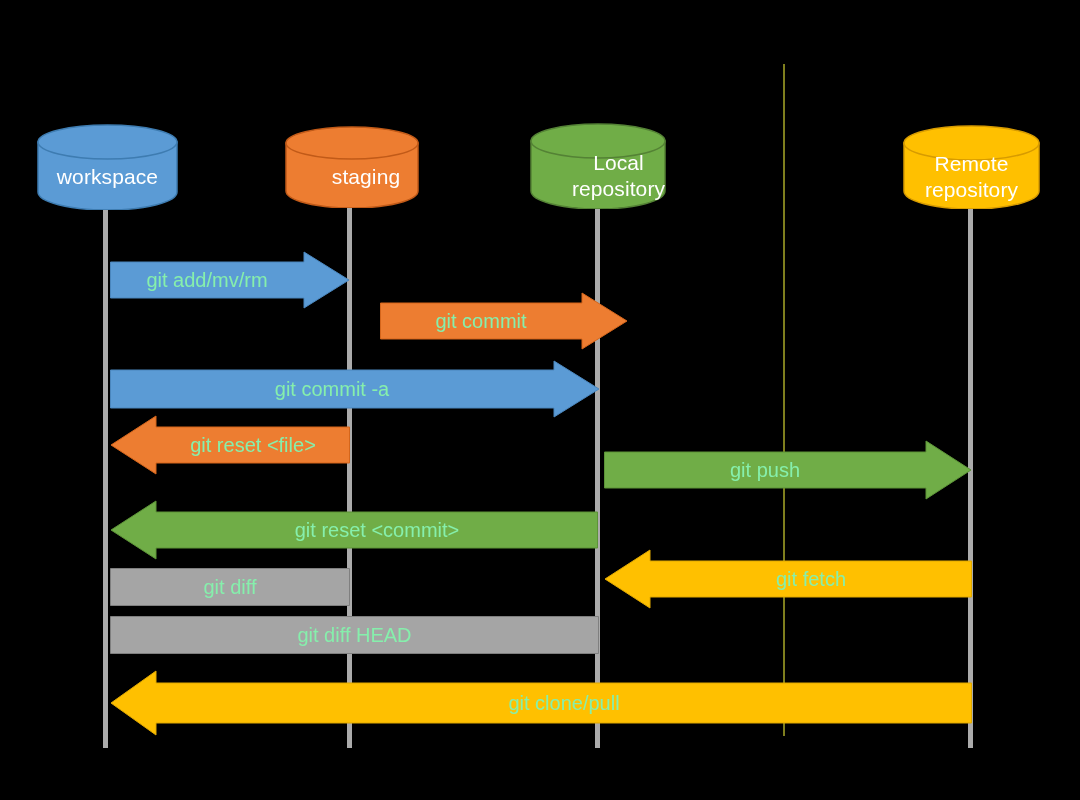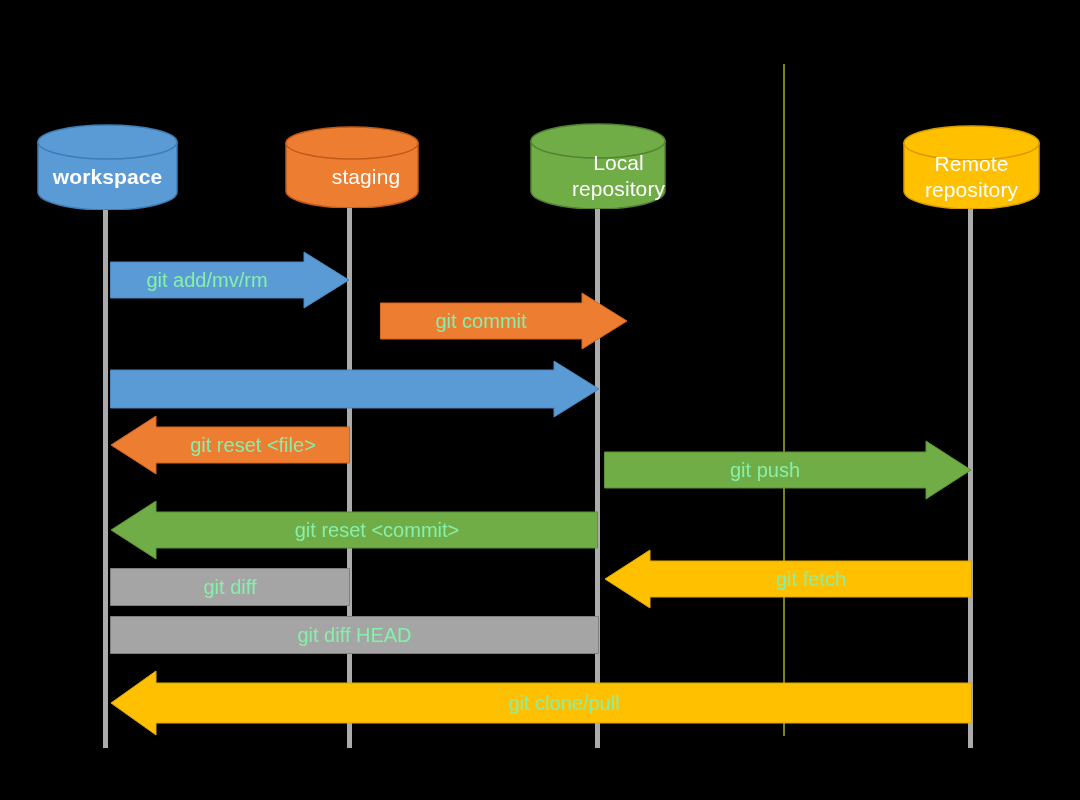--- a/index.html
+++ b/index.html
@@ -77,21 +77,21 @@
 
 <div id="canvas">
   <div id="layer-lifelines">
       <div class="lifeline" style="left: 103px; top: 208px; height: 540px; background: rgb(171, 171, 171);"></div>
       <div class="lifeline" style="left: 347px; top: 206px; height: 542px; background: rgb(171, 171, 171);"></div>
       <div class="lifeline" style="left: 595px; top: 207px; height: 541px; background: rgb(171, 171, 171);"></div>
       <div class="lifeline" style="left: 968px; top: 207px; height: 541px; background: rgb(171, 171, 171);"></div>
       <div class="divider" style="left: 783px; top: 64px; height: 672px; background: rgb(127, 127, 30);"></div>
     </div>
   <div id="layer-nodes">
-      <div class="cyl" style="left: 37px; top: 124px; width: 141px; height: 86px; font-weight: bold;">
+      <div class="cyl" style="left: 37px; top: 124px; width: 141px; height: 86px;">
         <svg width="141" height="86">
           <path d="M1,18 L1,68 A69.5,18 0 0 0 140,68 L140,18 Z" fill="#5B9BD5" stroke="#3E7CB1" stroke-width="1.5"></path>
           <ellipse cx="70.5" cy="18" rx="69.5" ry="17" fill="#5B9BD5" stroke="#3E7CB1" stroke-width="1.5"></ellipse>
         </svg>
         <div class="cyl-label" style="top: 40px;">
           <div>workspace</div>
         </div>
       </div>
       <div class="cyl" style="left: 285px; top: 126px; width: 162px; height: 82px;">
         <svg width="134" height="82">
@@ -133,20 +133,21 @@
       <div class="flow" style="left: 352px; top: 292px; width: 248px; height: 58px; margin-left: 28px;">
         <svg width="248" height="58">
           <path d="M0.5,11 L202,11 L202,1 L247,29 L202,57 L202,47 L0.5,47 Z" fill="#ED7D31" stroke="#D4651B" stroke-width="1" stroke-linejoin="miter"></path>
         </svg>
         <div class="flow-label" style="top: 17px; line-height: 24px; right: 46px; left: 0px;">git commit</div>
       </div>
       <div class="flow" style="left: 110px; top: 360px; width: 490px; height: 58px;">
         <svg width="490" height="58">
           <path d="M0.5,10 L444,10 L444,1 L489,29 L444,57 L444,48 L0.5,48 Z" fill="#5B9BD5" stroke="#4A86BD" stroke-width="1" stroke-linejoin="miter"></path>
         </svg>
+        <div class="flow-label" style="top: 17px; line-height: 24px; right: 46px; left: 0px;">git commit -a</div>
       </div>
       <div class="flow" style="left: 110px; top: 415px; width: 240px; height: 60px;">
         <svg width="240" height="60">
           <path d="M239.5,12 L46,12 L46,1 L1,30 L46,59 L46,48 L239.5,48 Z" fill="#ED7D31" stroke="#D4651B" stroke-width="1" stroke-linejoin="miter"></path>
         </svg>
         <div class="flow-label" style="top: 18px; line-height: 24px; left: 46px; right: 0px;">git reset &lt;file&gt;</div>
       </div>
       <div class="flow" style="left: 604px; top: 440px; width: 368px; height: 60px;">
         <svg width="368" height="60">
           <path d="M0.5,12 L322,12 L322,1 L367,30 L322,59 L322,48 L0.5,48 Z" fill="#70AD47" stroke="#5C9337" stroke-width="1" stroke-linejoin="miter"></path>

